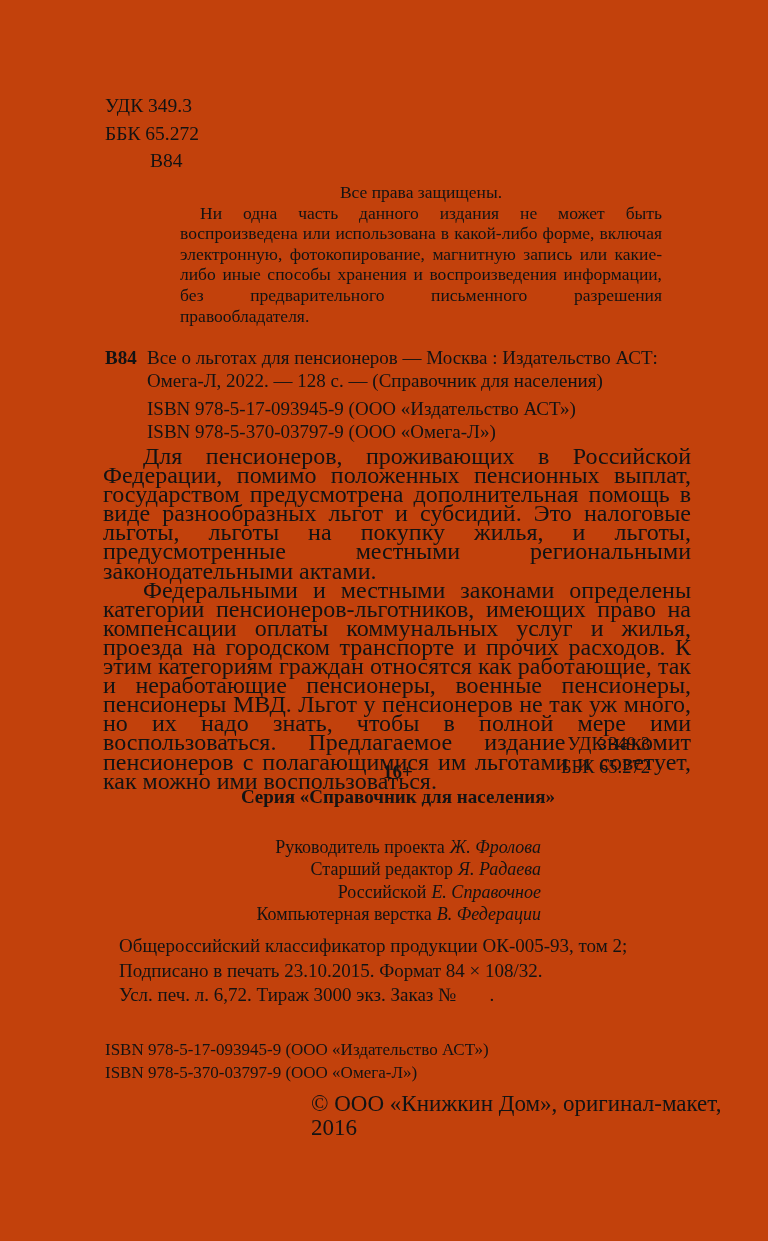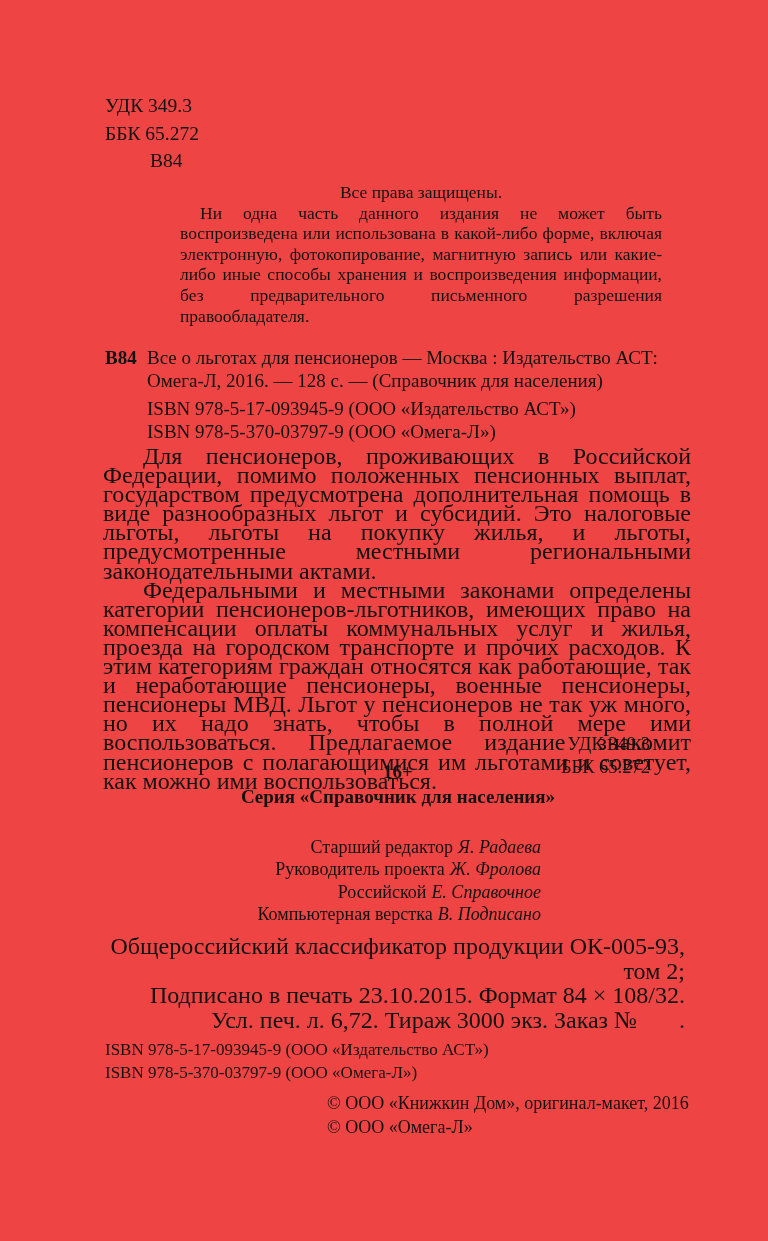--- a/index.html
+++ b/index.html
@@ -1,21 +1,21 @@
 <!DOCTYPE html>
 <html lang="ru"><head>
 <meta charset="utf-8">
 <title>Imprint page</title>
 <style>
   html, body { margin: 0; padding: 0; background: #ffffff; }
   .page {
     position: relative;
     width: 768px;
     height: 1241px;
-    background: #ef4444;
+    background: #c2410c;
     color: #131313;
     font-family: "Liberation Serif", "DejaVu Serif", serif;
     overflow: hidden;
   }
   .blk { position: absolute; }
 
   
   .top-codes { left: 105px; top: 92px; font-size: 19.5px; line-height: 27.5px; }
   .top-codes .indent { padding-left: 45px; }
 
@@ -40,48 +40,48 @@
 
   
   .edition { left: 105px; top: 760px; width: 586px; text-align: center; font-size: 19px; line-height: 24.6px; }
   .edition .bold { font-weight: bold; text-align: center; }
 
   
   .credits { left: 105px; top: 836px; width: 436px; text-align: right; font-size: 18px; line-height: 22.3px; }
   .credits .name { font-style: italic; padding-left: 5px; }
 
   
-  .print-info { left: 99px; top: 934px; width: 586px; text-align: right; font-size: 24px; line-height: 24.6px; }
+  .print-info { left: 119px; top: 934px; width: 586px; text-align: left; font-size: 19px; line-height: 24.6px; }
 
   
   .isbn-bottom { left: 105px; top: 1038px; font-size: 17px; line-height: 23px; }
 
   
-  .copyrights { left: 327px; top: 1092px; font-size: 18px; line-height: 23.6px; }
+  .copyrights { left: 311px; top: 1092px; font-size: 23px; line-height: 23.6px; }
 </style>
 </head>
 <body>
 
 <div class="page">
 
   <div class="blk top-codes">
     <div>УДК 349.3</div>
     <div>ББК 65.272</div>
     <div class="indent">В84</div>
   </div>
 
   <div class="blk rights">
     <div class="r-title">Все права защищены.</div>
     <div class="r-body">Ни одна часть данного издания не может быть воспроизведена или использована в какой-либо форме, включая электронную, фотокопирование, магнитную запись или какие-либо иные способы хранения и воспроизведения информации, без предварительного письменного разрешения правообладателя.</div>
   </div>
 
   <div class="blk catalog">
     <div class="row">
       <div class="sign">В84</div>
-      <div class="entry">Все о льготах для пенсионеров — Москва : Издательство АСТ: Омега-Л, 2016. — 128 с. — (Справочник для населения)</div>
+      <div class="entry">Все о льготах для пенсионеров — Москва : Издательство АСТ: Омега-Л, 2022. — 128 с. — (Справочник для населения)</div>
     </div>
     <div class="isbns">
       <div>ISBN 978-5-17-093945-9 (ООО «Издательство АСТ»)</div>
       <div>ISBN 978-5-370-03797-9 (ООО «Омега-Л»)</div>
     </div>
   </div>
 
   <div class="blk annotation">
     <p>Для пенсионеров, проживающих в Российской Федерации, помимо положенных пенсионных выплат, государством предусмотрена дополнительная помощь в виде разнообразных льгот и субсидий. Это налоговые льготы, льготы на покупку жилья, и льготы, предусмотренные местными региональными законодательными актами.</p>
     <p>Федеральными и местными законами определены категории пенсионеров-льготников, имеющих право на компенсации оплаты коммунальных услуг и жилья, проезда на городском транспорте и прочих расходов. К этим категориям граждан относятся как работающие, так и неработающие пенсионеры, военные пенсионеры, пенсионеры МВД. Льгот у пенсионеров не так уж много, но их надо знать, чтобы в полной мере ими воспользоваться. Предлагаемое издание знакомит пенсионеров с полагающимися им льготами и советует, как можно ими воспользоваться.</p>
@@ -91,35 +91,34 @@
     <div>УДК 349.3</div>
     <div>ББК 65.272</div>
   </div>
 
   <div class="blk edition">
     <div class="bold">16+</div>
     <div class="bold">Серия «Справочник для населения»</div>
   </div>
 
   <div class="blk credits">
+    <div><span>Руководитель проекта</span><span class="name">Ж. Фролова</span></div>
     <div><span>Старший редактор</span><span class="name">Я. Радаева</span></div>
-    <div><span>Руководитель проекта</span><span class="name">Ж. Фролова</span></div>
     <div><span>Российской</span><span class="name">Е. Справочное</span></div>
-    <div><span>Компьютерная верстка</span><span class="name">В. Подписано</span></div>
+    <div><span>Компьютерная верстка</span><span class="name">В. Федерации</span></div>
   </div>
 
   <div class="blk print-info">
     <div>Общероссийский классификатор продукции ОК-005-93, том 2;</div>
     <div>Подписано в печать 23.10.2015. Формат 84 × 108/32.</div>
     <div>Усл. печ. л. 6,72. Тираж 3000 экз. Заказ №&nbsp;&nbsp;&nbsp;&nbsp;&nbsp;&nbsp;&nbsp;.</div>
   </div>
 
   <div class="blk isbn-bottom">
     <div>ISBN 978-5-17-093945-9 (ООО «Издательство АСТ»)</div>
     <div>ISBN 978-5-370-03797-9 (ООО «Омега-Л»)</div>
   </div>
 
   <div class="blk copyrights">
     <div>© ООО «Книжкин Дом», оригинал-макет, 2016</div>
-    <div>© ООО «Омега-Л»</div>
   </div>
 
 </div>
 
 </body></html>

